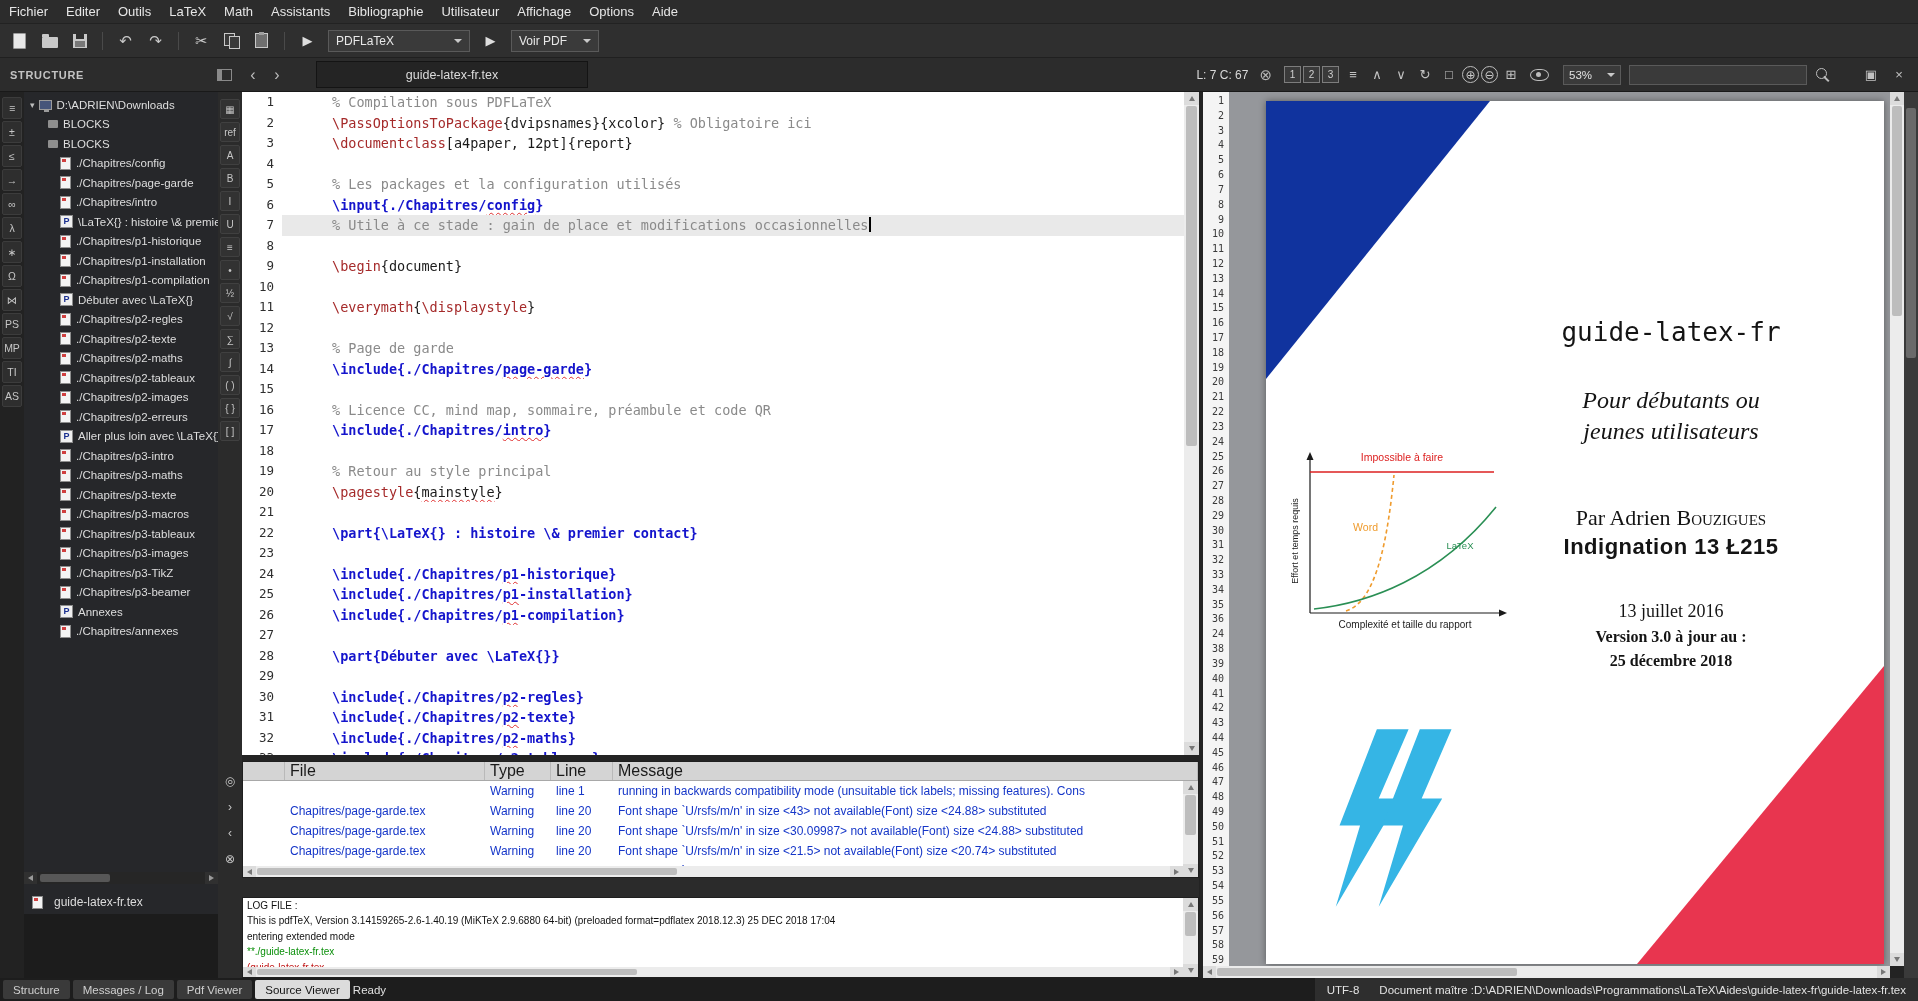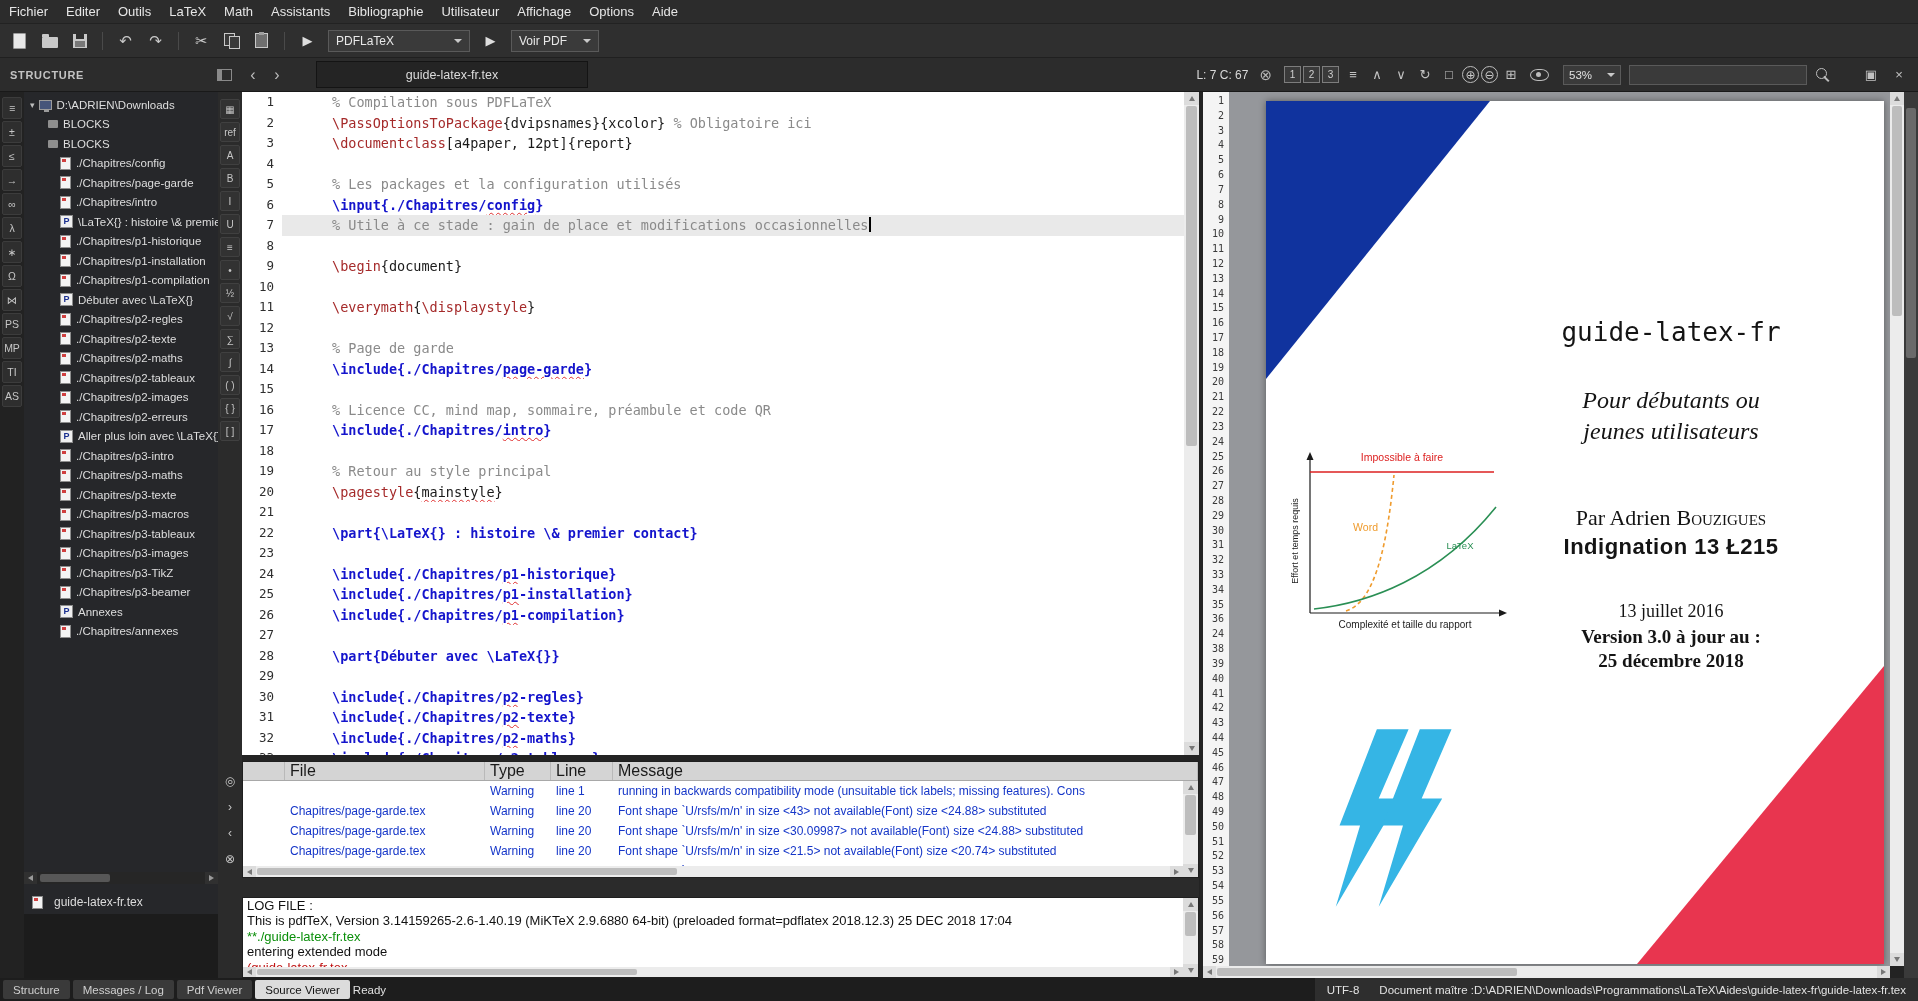--- a/index.html
+++ b/index.html
@@ -140,21 +140,21 @@
   .msg-header{display:flex;height:19px;background:#d4d4d4;color:#1a1a1a;font-size:16px;align-items:center;border-bottom:1px solid #a8a8a8}
   .msg-header span{border-right:1px solid #b9b9b9;height:100%;display:flex;align-items:center;padding-left:5px}
   .mc0{width:42px;flex:none}.mfile{width:200px;flex:none}.mtype{width:66px;flex:none}.mline{width:62px;flex:none}.mmsg{flex:1}
   .msg-row{display:flex;height:20px;line-height:20px;font-size:12px;color:#1536c8;white-space:nowrap}
   .msg-row span{overflow:hidden;padding-left:5px}
   .msg-row .mc0,.msg-row .mfile,.msg-row .mtype,.msg-row .mline{flex:none}
   .splitter{position:absolute;left:0;top:786px;width:957px;height:19px;background:#2b2b2b}
 
   
   .log{position:absolute;left:0;top:805px;width:957px;height:81px;background:#fff;border:1px solid #1f1f1f;
-    overflow:hidden;font-size:13px;color:#111}
+    overflow:hidden;font-size:10px;color:#111}
   .log-line{height:15.4px;line-height:15.4px;padding-left:4px;white-space:nowrap}
   .log-green{color:#0a8f0a}.log-red{color:#c01515}
 
   
   .pagestrip{position:absolute;left:1203px;top:0;bottom:0;width:26px;background:#f4f4f4;
     font-family:"DejaVu Sans Mono",monospace;font-size:10px;color:#3a3a3a;text-align:right;padding:2px 5px 0 0}
   .pnum{height:14.82px;line-height:14.82px}
 
   
   .pdf-panel{position:absolute;left:1229px;top:0;bottom:0;width:661px;background:#95979b}
@@ -163,21 +163,21 @@
   .pr{position:absolute;left:202px;right:10px;text-align:center;color:#141414}
   .p-title{top:148px;font-family:"Liberation Serif","DejaVu Serif",serif;font-size:41px;white-space:nowrap}
   .lx-a{font-size:.72em;vertical-align:.28em;margin-left:-.34em;margin-right:-.14em}
   .lx-e{vertical-align:-.22em;margin-left:-.12em;margin-right:-.1em}
   .p-sub{top:216px;font-family:"DejaVu Sans Mono",monospace;font-size:26px}
   .p-tag{top:284px;font-family:"Liberation Serif","DejaVu Serif",serif;font-style:italic;font-size:24px;line-height:31px}
   .p-author{top:404px;font-family:"Liberation Serif","DejaVu Serif",serif;font-size:22px}
   .sc{font-variant:small-caps;margin-left:6px}
   .p-handle{top:433px;font-size:22px;font-weight:600;letter-spacing:.5px}
   .p-date{top:500px;font-family:"Liberation Serif","DejaVu Serif",serif;font-size:18px}
-  .p-version{top:524px;font-family:"Liberation Serif","DejaVu Serif",serif;font-size:19px;font-weight:bold;line-height:24px}
+  .p-version{top:524px;font-family:"Liberation Serif","DejaVu Serif",serif;font-size:16px;font-weight:bold;line-height:24px}
   .p-chart{position:absolute;left:22px;top:344px;width:224px;height:188px}
   .p-bolt{position:absolute;left:53px;top:626px;width:140px;height:182px}
   .outer-vscroll{position:absolute;left:1904px;top:0;bottom:0;width:14px;background:#3a3a3a}
   .outer-thumb{position:absolute;left:2px;right:2px;top:16px;height:250px;background:#6a6a6a;border-radius:2px}
 
   
   .statusbar{position:absolute;left:0;right:0;bottom:0;height:23px;background:#1d1d1d;
     display:flex;align-items:center;padding-left:3px;gap:3px;font-size:11.5px}
   .st-tab{height:19px;padding:0 10px;display:flex;align-items:center;background:#3a3a3a;color:#cfcfcf;border-radius:2px;white-space:nowrap}
   .st-tab.active{background:#dcdcdc;color:#111}
@@ -662,22 +662,22 @@
             </span>
         </div>
       </div>
 
       <div class="splitter"></div>
 
       <div class="log">
         <div class="log-line">LOG FILE :</div>
         <div>
             <div class="log-line ">This is pdfTeX, Version 3.14159265-2.6-1.40.19 (MiKTeX 2.9.6880 64-bit) (preloaded format=pdflatex 2018.12.3) 25 DEC 2018 17:04</div>
+            <div class="log-line ">entering extended mode</div>
             <div class="log-line log-green">**./guide-latex-fr.tex</div>
-            <div class="log-line ">entering extended mode</div>
             <div class="log-line log-red">(guide-latex-fr.tex</div>
           </div>
         <div class="vscroll" style="right:0;top:0;bottom:0;width:15px">
           <span class="sc-btn sc-top">
               <span class="tri tri-up"></span>
             </span>
           <span class="sc-thumb" style="top:14px;height:24px"></span>
           <span class="sc-btn sc-bottom">
               <span class="tri tri-down"></span>
             </span>

